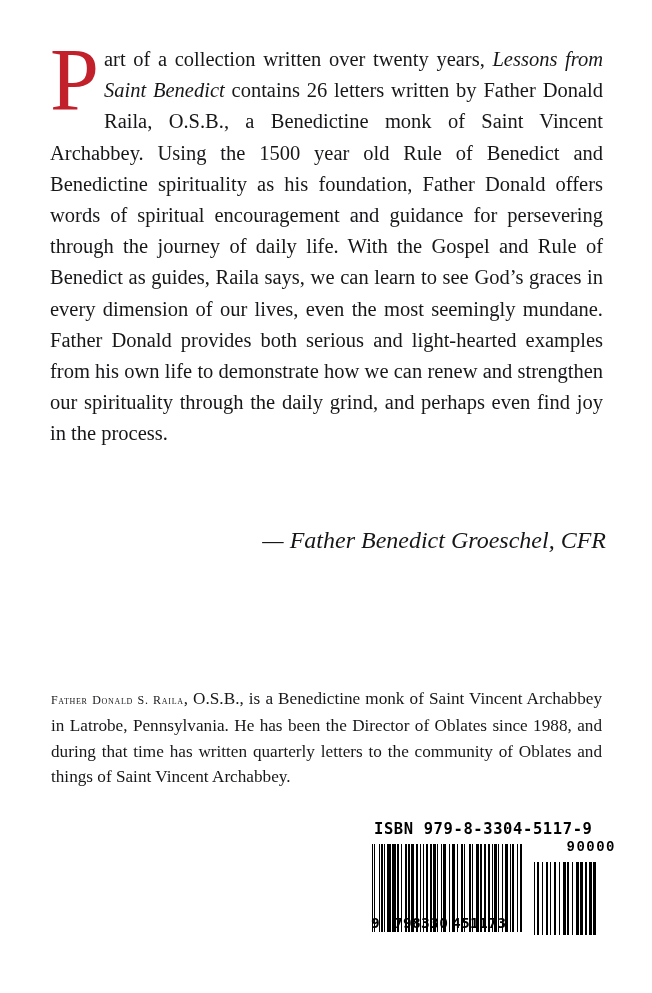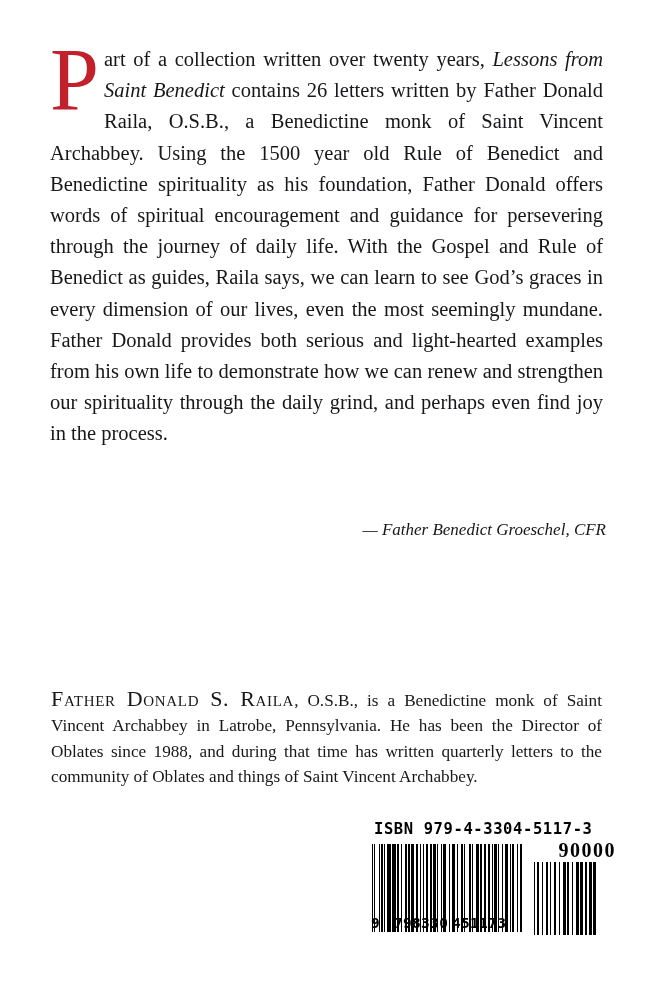--- a/index.html
+++ b/index.html
@@ -70,44 +70,44 @@
     color: #c2202b;
     font-size: 27px;
     font-weight: 700;
     line-height: 0;
     vertical-align: -2px;
     letter-spacing: -1px;
   }
   .qmark.open { margin-right: 1px; }
   .qmark.close { margin-left: 1px; }
   .attribution {
-    margin: 5px 0 0 0;
+    margin: 15px 0 0 0;
     text-align: right;
     padding-right: 10px;
     font-style: italic;
-    font-size: 17px;
+    font-size: 24px;
     line-height: 26px;
     color: #17171a;
   }
 
   
   .bio {
     position: absolute;
     left: 51px;
     top: 686px;
     width: 551px;
     font-size: 17.2px;
     line-height: 25.3px;
     text-align: justify;
     color: #17171a;
     margin: 0;
   }
   .bio .smallcaps {
     font-variant: small-caps;
-    font-size: 22px;
+    font-size: 12px;
     letter-spacing: 0.7px;
   }
 
   
   .barcode-area {
     position: absolute;
     left: 372px;
     top: 820px;
     width: 248px;
     height: 130px;
@@ -115,22 +115,22 @@
   .isbn-line {
     font-family: "DejaVu Sans Mono", "Liberation Mono", monospace;
     font-size: 15.5px;
     font-weight: 700;
     letter-spacing: 0.6px;
     color: #000;
     margin: 0 0 3px 2px;
     white-space: nowrap;
   }
   .addon-label {
-    font-family: Liberation Serif, serif;
-    font-size: 20px;
+    font-family: Liberation Mono, monospace;
+    font-size: 14px;
     font-weight: 700;
     letter-spacing: 1.5px;
     color: #000;
     position: absolute;
     right: 4px;
     top: 19px;
   }
   .bars-row {
     position: absolute;
     left: 0;
@@ -186,21 +186,21 @@
     <p><span class="dropcap">P</span><span>art of a collection written over twenty years, </span><em>Lessons from Saint Benedict</em><span> contains 26 letters written by Father Donald Raila, O.S.B., a Benedictine monk of Saint Vincent Archabbey. Using the 1500 year old Rule of Benedict and Benedictine spirituality as his foundation, Father Donald offers words of spiritual encouragement and guidance for persevering through the journey of daily life. With the Gospel and Rule of Benedict as guides, Raila says, we can learn to see God’s graces in every dimension of our lives, even the most seemingly mundane. Father Donald provides both serious and light-hearted examples from his own life to demonstrate how we can renew and strengthen our spirituality through the daily grind, and perhaps even find joy in the process.</span></p>
   </div>
 
   <div class="quote-block">
     <p class="attribution">— Father Benedict Groeschel, CFR</p>
   </div>
 
   <p class="bio"><span class="smallcaps">Father Donald S. Raila</span><span>, O.S.B., is a Benedictine monk of Saint Vincent Archabbey in Latrobe, Pennsylvania. He has been the Director of Oblates since 1988, and during that time has written quarterly letters to the community of Oblates and things of Saint Vincent Archabbey.</span></p>
 
   <div class="barcode-area">
-    <div class="isbn-line">ISBN 979-4-3304-5117-3</div>
+    <div class="isbn-line">ISBN 979-8-3304-5117-9</div>
     <div class="addon-label">90000</div>
     <div class="bars-row">
       <div class="ean-main" id="ean-main">
         <div class="ean-digits">
           <span class="d-lead">9</span>
           <span class="d-left">798330</span>
           <span class="d-right">451173</span>
         </div>
       <div class="bar" style="left: 0px; width: 1px; height: 88px;"></div>
           <div class="bar" style="left: 2.25564px; width: 1px; height: 88px;"></div>

